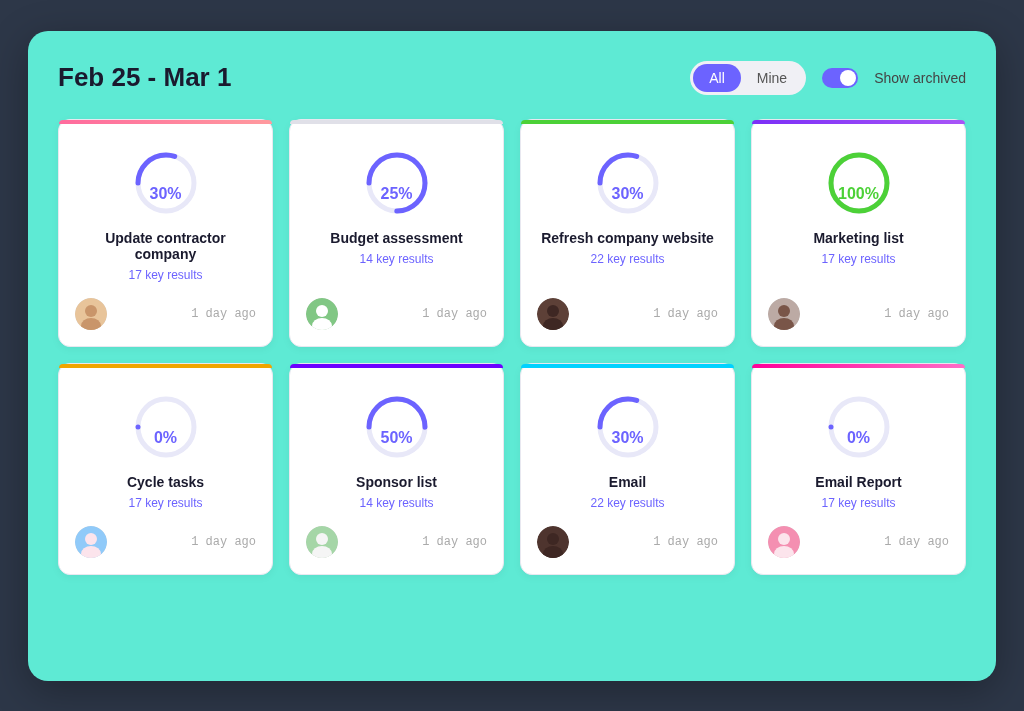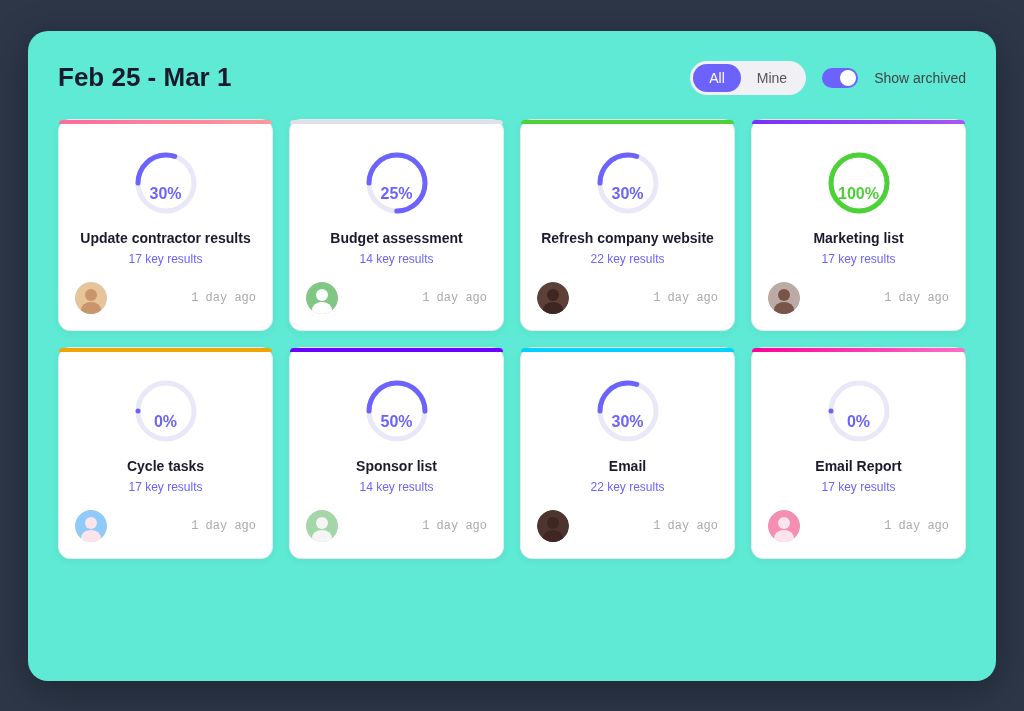--- a/index.html
+++ b/index.html
@@ -199,21 +199,21 @@
   <div class="card pink">
     <div class="progress-ring-container">
       
     <svg width="70" height="70" viewBox="0 0 70 70">
       <circle cx="35" cy="35" r="28" fill="none" stroke="#e8e8f8" stroke-width="5" transform="rotate(-90 35 35)"></circle>
       <circle cx="35" cy="35" r="28" fill="none" stroke="#6c63ff" stroke-width="5" stroke-dasharray="52.778756580308524 175.92918860102841" stroke-linecap="round" transform="rotate(-90 35 35)"></circle>
     </svg>
     <span class="progress-text" style="color:#6c63ff">30%</span>
   
     </div>
-    <div class="card-title">Update contractor results</div>
+    <div class="card-title">Update contractor company</div>
     <div class="card-key-results">17 key results</div>
     <div class="card-footer">
       <div class="avatar">
             <svg viewBox="0 0 32 32" width="32" height="32">
               <circle cx="16" cy="16" r="16" fill="#e8c49a"></circle>
               <circle cx="16" cy="13" r="6" fill="#c9956a"></circle>
               <ellipse cx="16" cy="28" rx="10" ry="8" fill="#c9956a"></ellipse>
             </svg>
           </div>
       <span class="time-ago">1 day ago</span>

